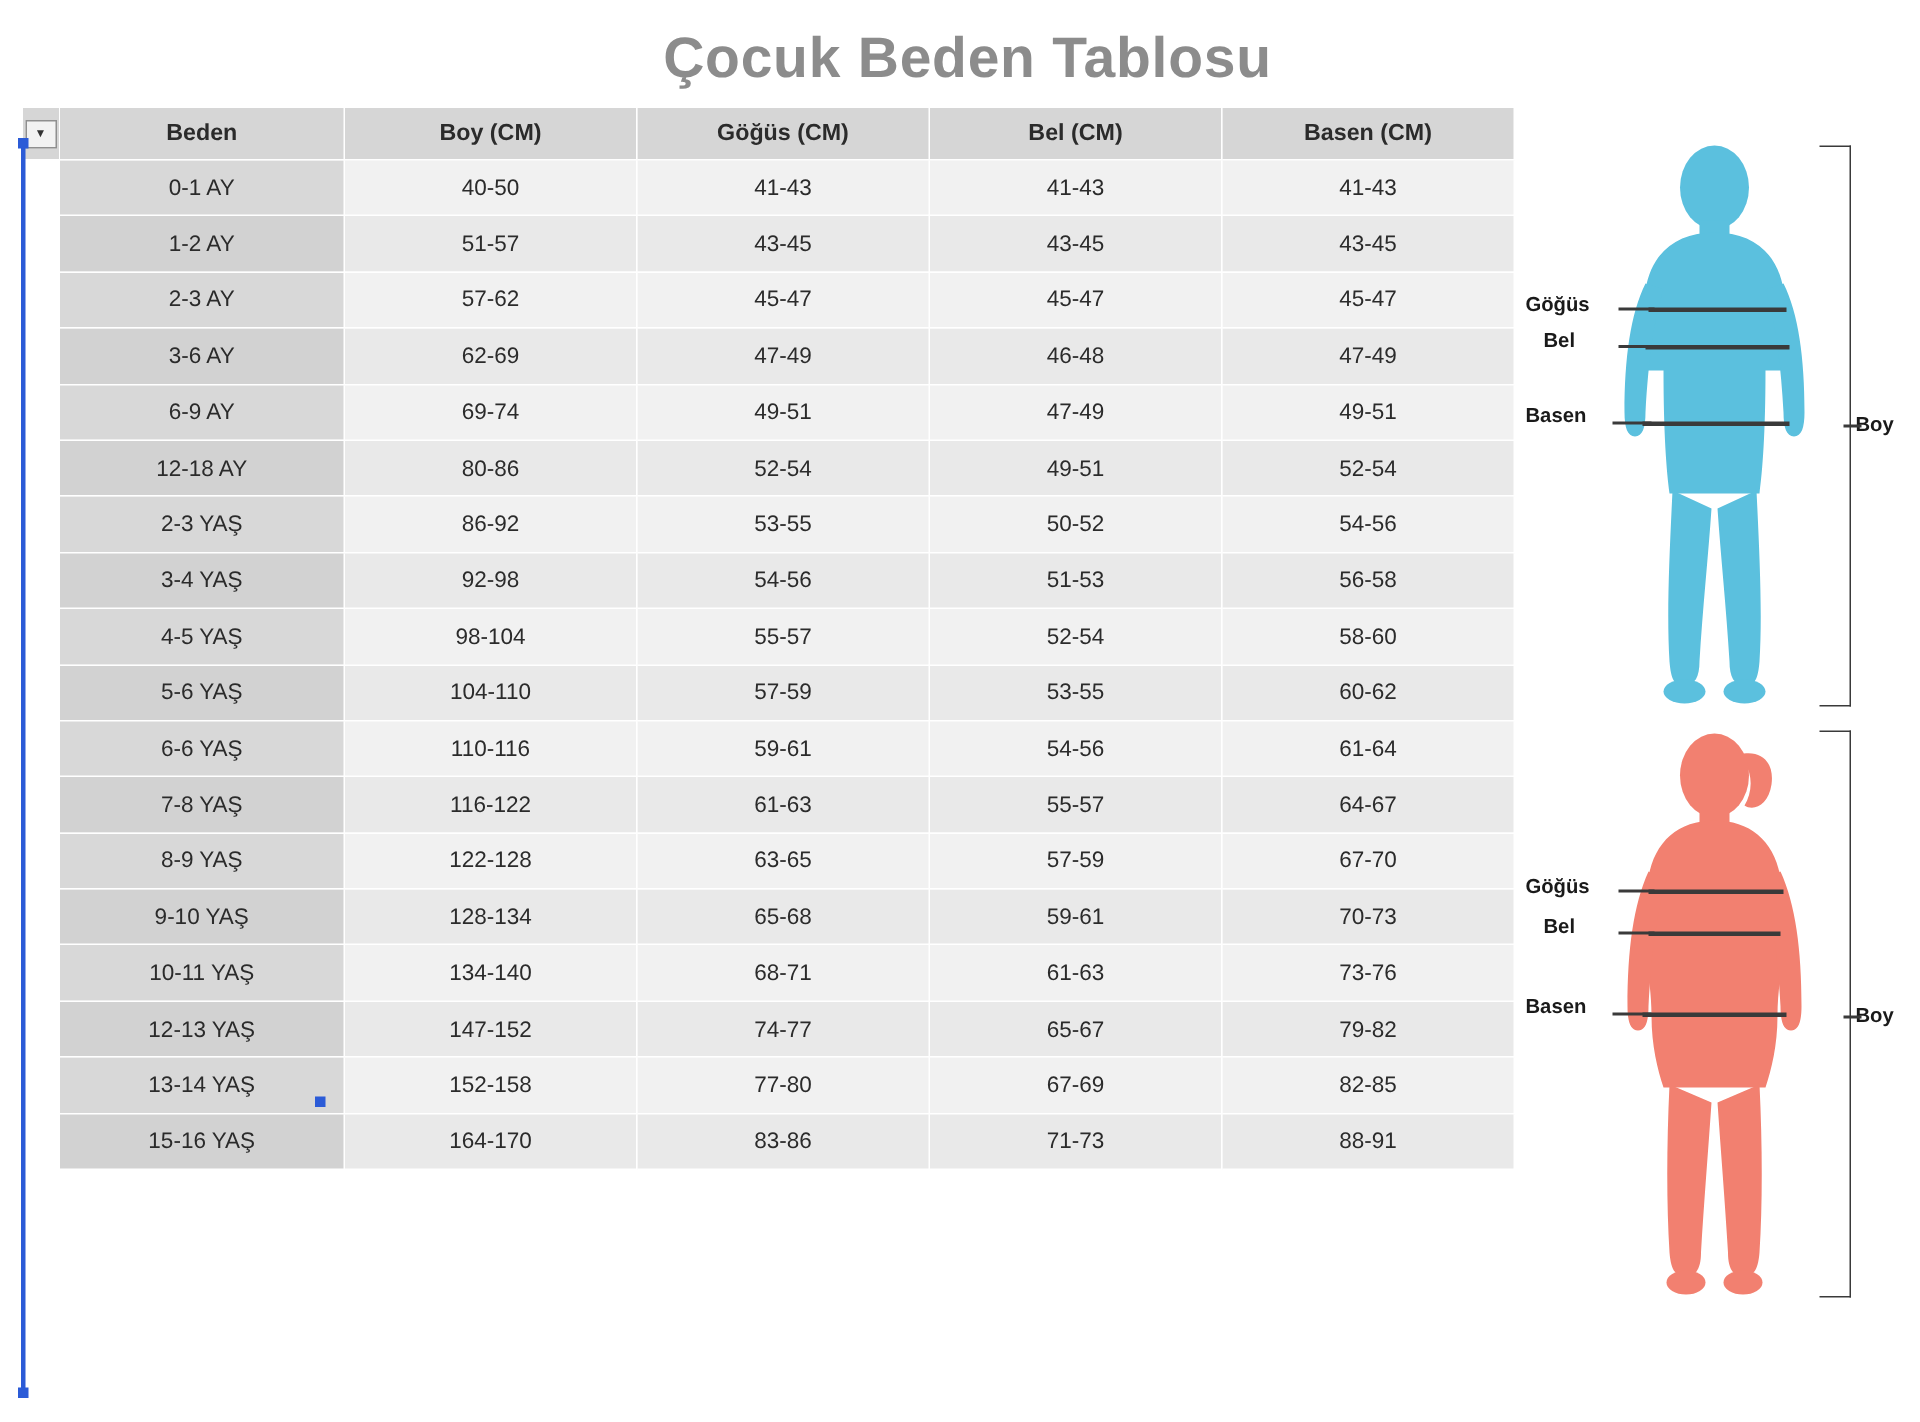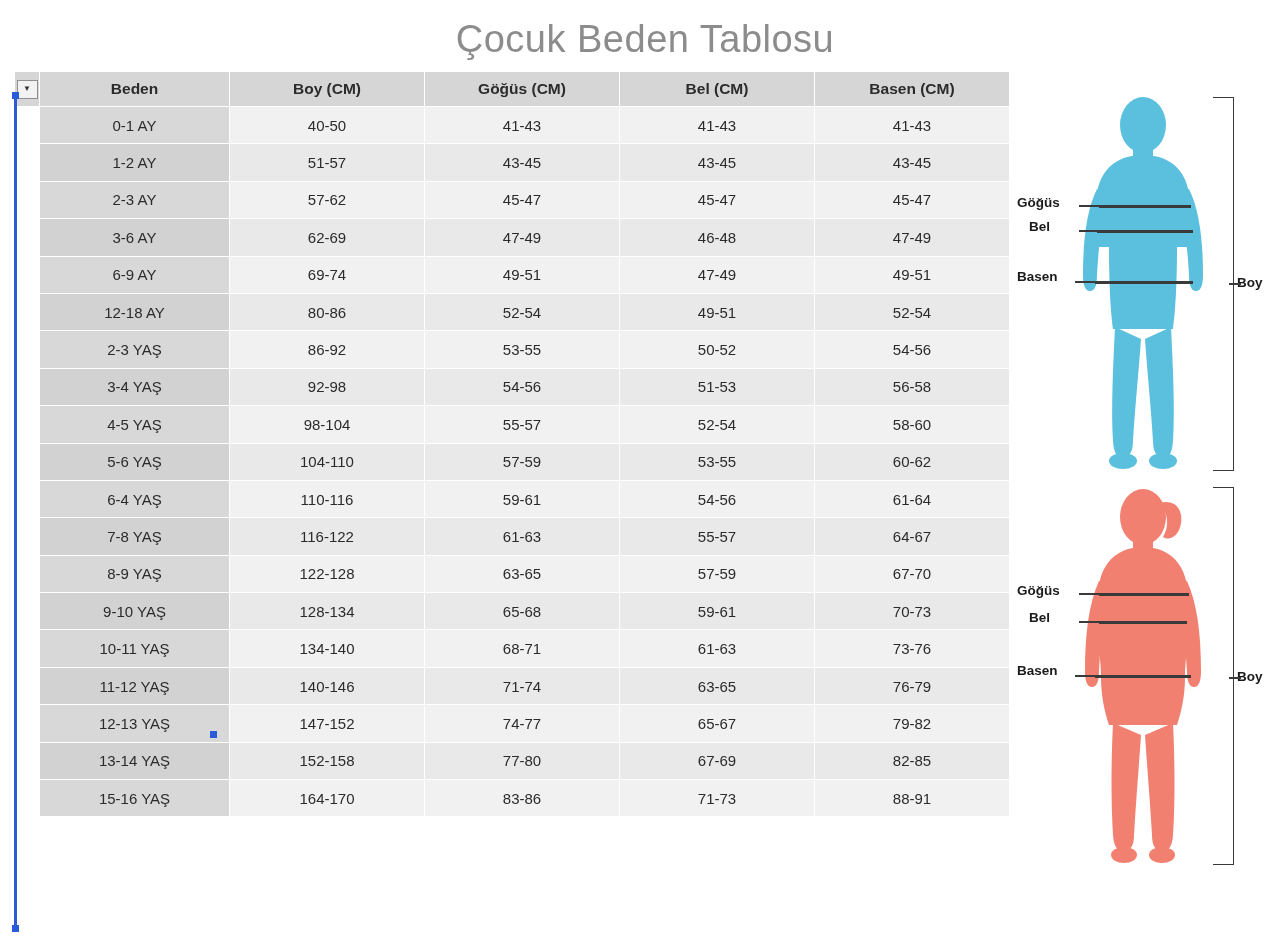--- a/index.html
+++ b/index.html
@@ -10,21 +10,21 @@
     width: 1280px;
     height: 948px;
     background: #ffffff;
     font-family: "Liberation Sans", sans-serif;
     overflow: hidden;
     position: relative;
   }
   .page-title {
     text-align: center;
     font-size: 38px;
-    font-weight: normal;
+    font-weight: bold;
     color: #8c8c8c;
     letter-spacing: 0.5px;
     margin: 18px 0 10px 0;
     padding-left: 10px;
   }
   .layout {
     display: flex;
     align-items: flex-start;
     width: 1280px;
   }
@@ -254,21 +254,21 @@
           <tr>
             <td style="background: rgb(255, 255, 255); border: none;"></td>
             <td class="beden-cell">5-6 YAŞ</td>
             <td class="data-cell">104-110</td>
             <td class="data-cell">57-59</td>
             <td class="data-cell">53-55</td>
             <td class="data-cell">60-62</td>
           </tr>
           <tr>
             <td style="background: rgb(255, 255, 255); border: none;"></td>
-            <td class="beden-cell">6-4 YAŞ</td>
+            <td class="beden-cell">6-6 YAŞ</td>
             <td class="data-cell">110-116</td>
             <td class="data-cell">59-61</td>
             <td class="data-cell">54-56</td>
             <td class="data-cell">61-64</td>
           </tr>
           <tr>
             <td style="background: rgb(255, 255, 255); border: none;"></td>
             <td class="beden-cell">7-8 YAŞ</td>
             <td class="data-cell">116-122</td>
             <td class="data-cell">61-63</td>
@@ -291,28 +291,20 @@
             <td class="data-cell">59-61</td>
             <td class="data-cell">70-73</td>
           </tr>
           <tr>
             <td style="background: rgb(255, 255, 255); border: none;"></td>
             <td class="beden-cell">10-11 YAŞ</td>
             <td class="data-cell">134-140</td>
             <td class="data-cell">68-71</td>
             <td class="data-cell">61-63</td>
             <td class="data-cell">73-76</td>
-          </tr>
-          <tr>
-            <td style="background: rgb(255, 255, 255); border: none;"></td>
-            <td class="beden-cell">11-12 YAŞ</td>
-            <td class="data-cell">140-146</td>
-            <td class="data-cell">71-74</td>
-            <td class="data-cell">63-65</td>
-            <td class="data-cell">76-79</td>
           </tr>
           <tr>
             <td style="background: rgb(255, 255, 255); border: none;"></td>
             <td class="beden-cell">12-13 YAŞ</td>
             <td class="data-cell">147-152</td>
             <td class="data-cell">74-77</td>
             <td class="data-cell">65-67</td>
             <td class="data-cell">79-82</td>
           </tr>
           <tr>

